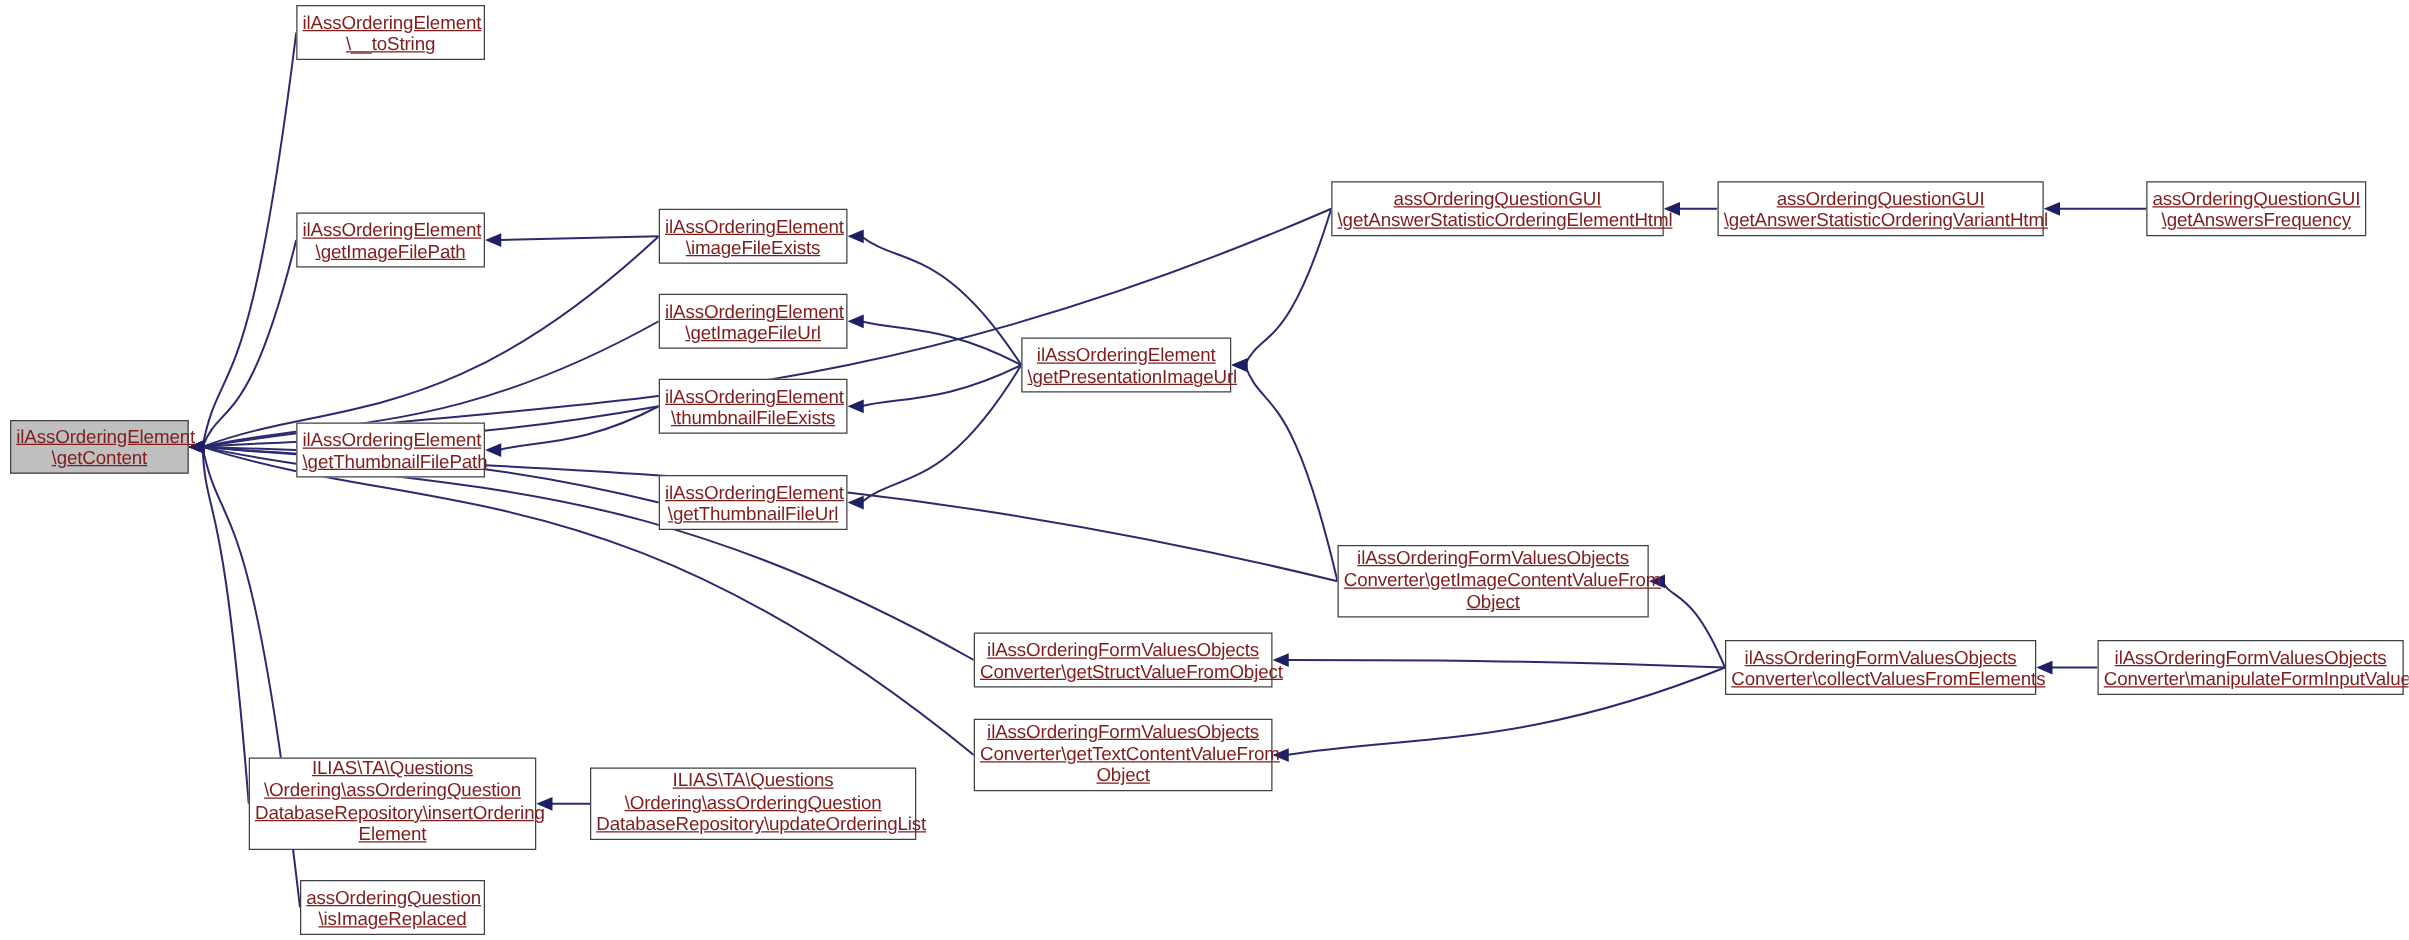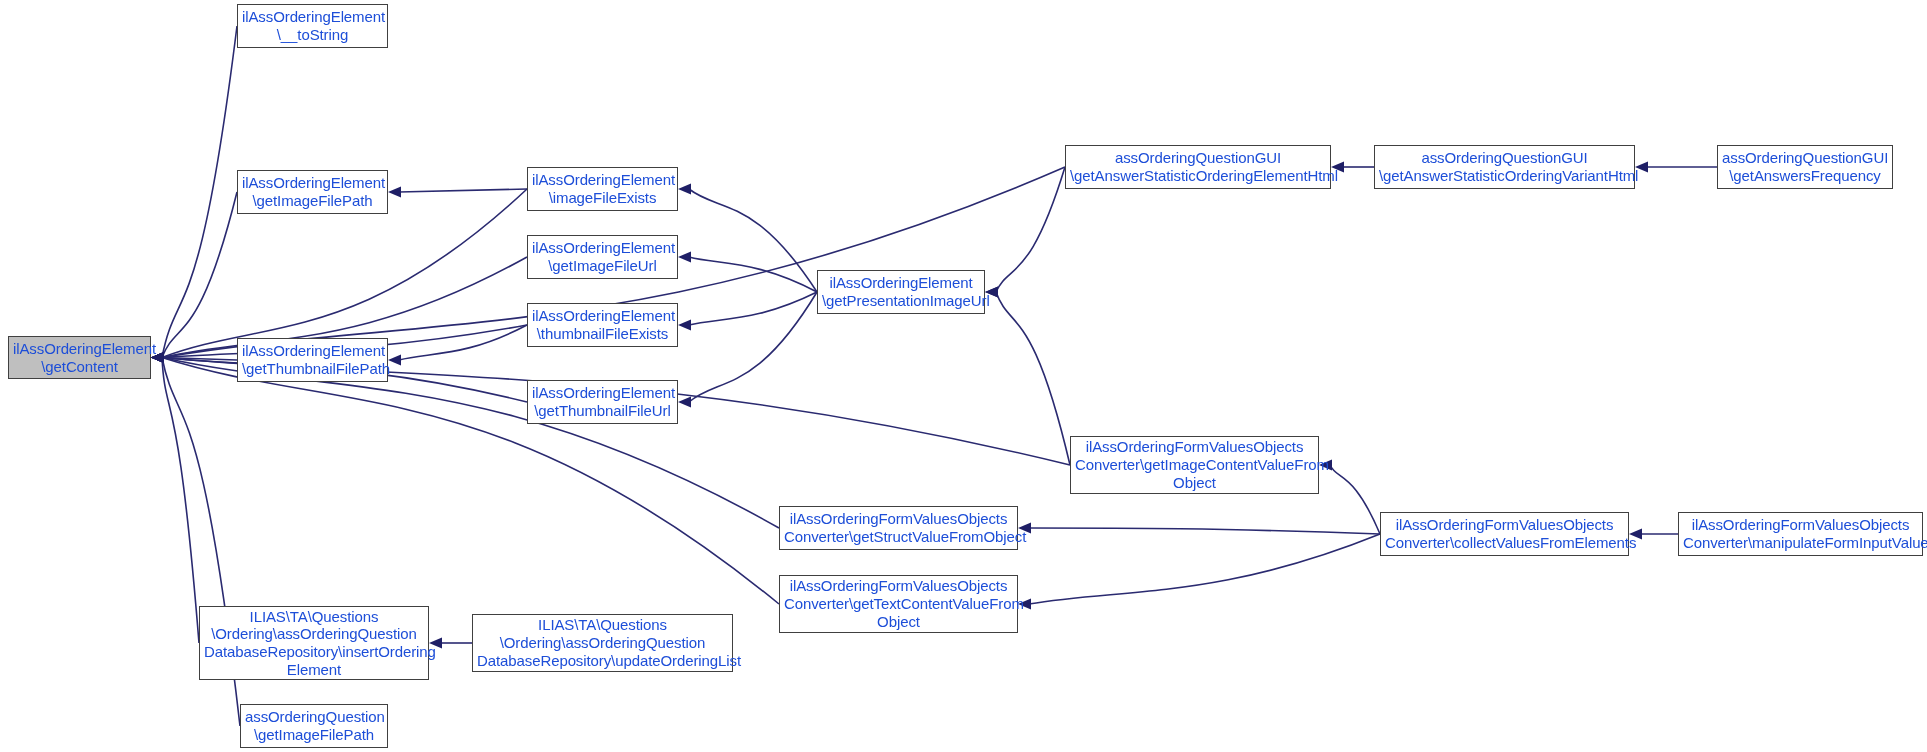--- a/index.html
+++ b/index.html
@@ -31,31 +31,32 @@
   }
   .edge-head {
     fill: #1f1f66;
     stroke: none;
   }
   .node {
     position: absolute;
     box-sizing: border-box;
     border: 1.5px solid #404040;
     background: #ffffff;
-    color: #1d4ed8;
+    color: #7f1d1d;
     display: flex;
-    align-items: center;
+    align-items: flex-end;
     justify-content: center;
     text-align: center;
     font-size: 15px;
     line-height: 1.18;
     letter-spacing: -0.1px;
     white-space: pre-line;
     padding: 2px 4px;
     z-index: 5;
+    text-decoration: underline;
   }
   .node.current {
     background: #bfbfbf;
     border-color: #404040;
   }
   .node-label {
     display: block;
     width: 100%;
     white-space: pre-line;
   }
@@ -160,15 +161,15 @@
       <div class="node" style="left: 1678px; top: 512px; width: 245px; height: 44px;"><span class="node-label">ilAssOrderingFormValuesObjects
 Converter\manipulateFormInputValues</span></div>
       <div class="node" style="left: 199px; top: 606px; width: 230px; height: 74px;"><span class="node-label">ILIAS\TA\Questions
 \Ordering\assOrderingQuestion
 DatabaseRepository\insertOrdering
 Element</span></div>
       <div class="node" style="left: 472px; top: 614px; width: 261px; height: 58px;"><span class="node-label">ILIAS\TA\Questions
 \Ordering\assOrderingQuestion
 DatabaseRepository\updateOrderingList</span></div>
       <div class="node" style="left: 240px; top: 704px; width: 148px; height: 44px;"><span class="node-label">assOrderingQuestion
-\getImageFilePath</span></div>
+\isImageReplaced</span></div>
     </div>
 </div>
 
 </body></html>

